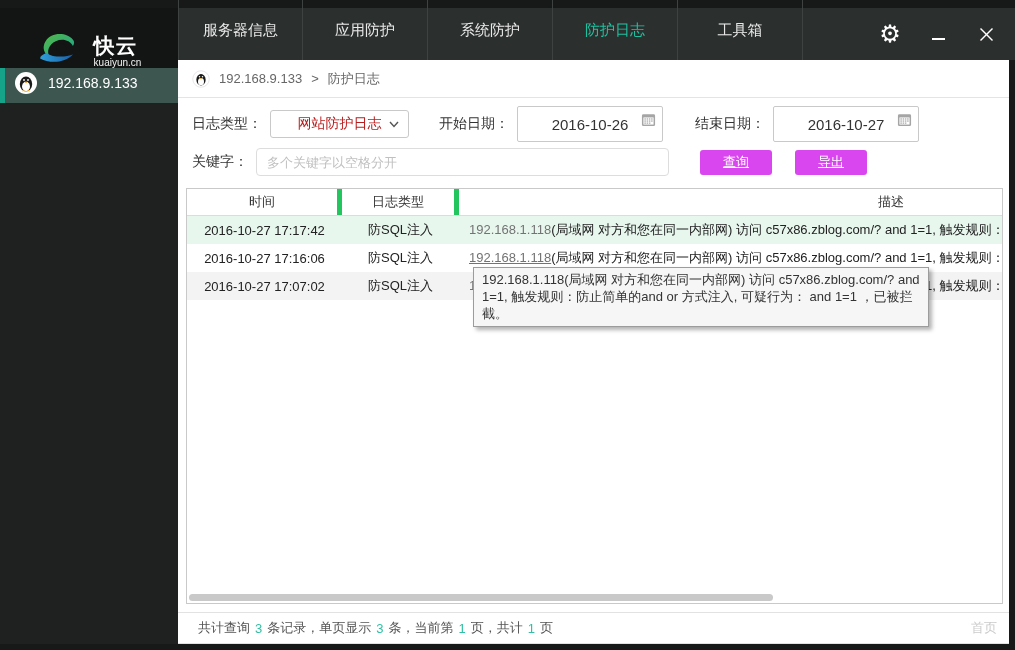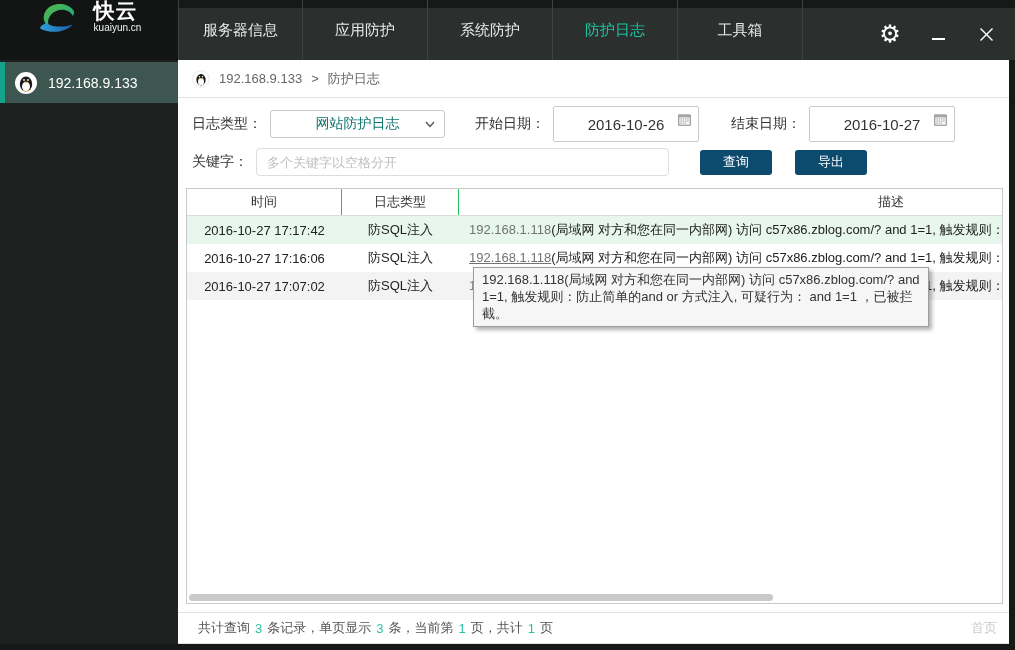--- a/index.html
+++ b/index.html
@@ -3,22 +3,22 @@
 <meta charset="utf-8">
 <style>
   * { margin:0; padding:0; box-sizing:border-box; }
   html,body { background:#2b2b2b; }
   body { font-family:"Liberation Sans","DejaVu Sans",sans-serif; }
   .window { position:relative; width:1015px; height:650px; background:#fff; overflow:hidden; }
 
   
   .topbar { position:absolute; top:0; left:0; width:1015px; height:60px; background:#2b2f2e; }
   .topbar-topstrip { position:absolute; top:0; left:0; width:1015px; height:8px; background:#161918; }
-  .logo-section { position:absolute; top:0; left:0; width:178px; height:60px; background:#121514;
-                  display:flex; align-items:flex-start; justify-content:center; gap:7px; z-index:3; }
+  .logo-section { position:absolute; top:8px; left:0; width:178px; height:60px; background:#121514;
+                  display:flex; align-items:flex-end; justify-content:center; gap:7px; z-index:3; }
   .logo-text { color:#fff; line-height:1; }
   .logo-title { font-size:21px; font-weight:bold; letter-spacing:1px; }
   .logo-sub { font-size:10px; margin-top:2px; color:#f2f2f2; }
 
   .nav { position:absolute; left:178px; top:0; height:60px; display:flex; z-index:2;text-align:center; }
   .nav-tab { width:125px; height:60px; display:flex; align-items:center; justify-content:center;
              color:#e8e8e8; font-size:15px; border-right:1px solid #3e4342; cursor:pointer; }
   .nav-tab:first-child { border-left:1px solid #3e4342; }
   .nav-tab.active { color:#1ec2a0; }
 
@@ -41,47 +41,47 @@
   
   .main { position:absolute; left:178px; top:60px; width:831px; height:584px; background:#fff; }
 
   .breadcrumb { height:38px; display:flex; align-items:center; gap:9px; padding-left:14px;
                 border-bottom:1px solid #e4e4e4; color:#666; font-size:13px; }
 
   .filter-row { position:absolute; left:14px; display:flex; align-items:center; height:28px; }
   .filter-row1 { top:50px; }
   .filter-row2 { top:88px; }
   .f-label { font-size:14px; color:#333; white-space:nowrap; }
-  .select-box { width:175px; height:28px; border:1px solid #c9c9c9; border-radius:3px; background:#fff;
+  .select-box { width:139px; height:28px; border:1px solid #c9c9c9; border-radius:3px; background:#fff;
                 display:flex; align-items:center; justify-content:center; gap:0; position:relative;
-                font-size:14px; color:#0f766e; cursor:pointer; }
+                font-size:14px; color:#b91c1c; cursor:pointer; }
   .select-box .chev { position:absolute; right:9px; top:10px; }
   .date-box { width:146px; height:36px; border:1px solid #c9c9c9; border-radius:2px; background:#fff;
               display:flex; align-items:center; justify-content:center; position:relative;
               font-size:15px; color:#333; cursor:text; }
   .date-box .cal { position:absolute; right:6px; top:5px; }
   .kw-input { width:413px; height:28px; border:1px solid #ddd; border-radius:4px; padding:0 10px;
               font-size:13px; color:#333; outline:none; font-family:inherit; }
   .kw-input::placeholder { color:#c0c0c0; }
-  .btn { width:72px; height:25px; border:none; border-radius:3px; background:#0c4a6e; color:#fff;
-         font-size:13px; cursor:pointer; font-family:inherit; }
+  .btn { width:72px; height:25px; border:none; border-radius:3px; background:#d946ef; color:#fff;
+         font-size:13px; cursor:pointer; font-family:inherit;text-decoration:underline; }
 
   .sp30 { width:30px; } .sp32 { width:32px; } .sp31 { width:31px; } .sp23 { width:23px; }
   .sp8 { width:8px; }
 
   
   .log-table { position:absolute; left:8px; top:128px; width:817px; height:416px;
                border:1px solid #c9c9c9; overflow:hidden; background:#fff; }
   .table-inner { width:1138px; }
   .thead { display:flex; height:27px; border-bottom:1px solid #dcdcdc; }
   .th { display:flex; align-items:center; justify-content:center; font-size:13px; color:#333; }
   .col-time { width:155px; }
   .col-type { width:117px; }
   .col-desc { width:864px; }
-  .thead .col-time, .thead .col-type { border-right:1px solid #22c55e; }
+  .thead .col-time, .thead .col-type { border-right:5px solid #22c55e; }
   .trow { display:flex; height:28px; align-items:center; font-size:13px; color:#222; }
   .trow .col-time, .trow .col-type { display:flex; align-items:center; justify-content:center; }
   .trow .col-desc { justify-content:flex-start; padding-left:10px; white-space:nowrap; overflow:hidden; }
   .row-mint { background:#e8f7ee; }
   .row-gray { background:#f3f3f3; }
   .ip-link { color:#737373; cursor:pointer; }
   .ip-link.hovered { text-decoration:underline; }
   .desc-text { color:#222; }
 
   .hscroll-thumb { position:absolute; left:2px; bottom:2px; width:584px; height:7px;

